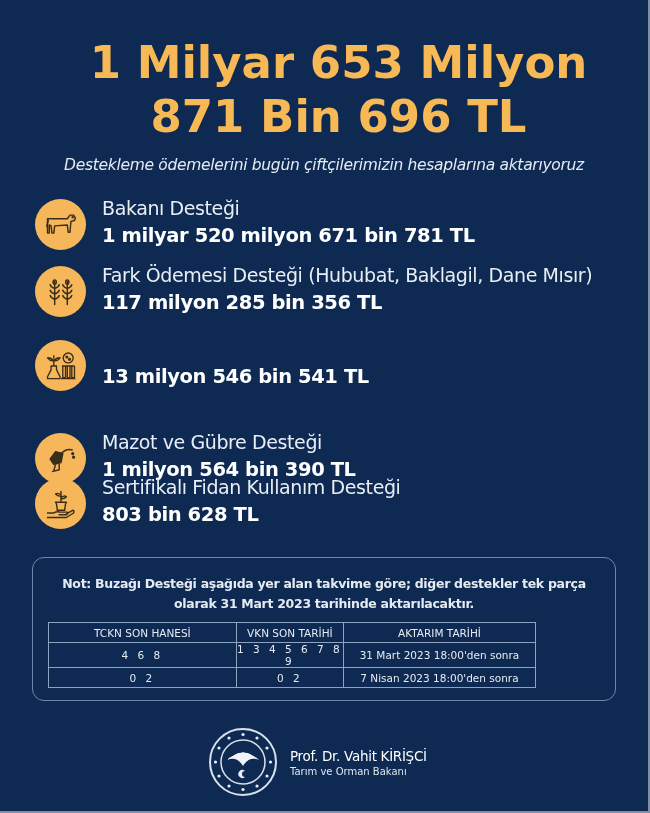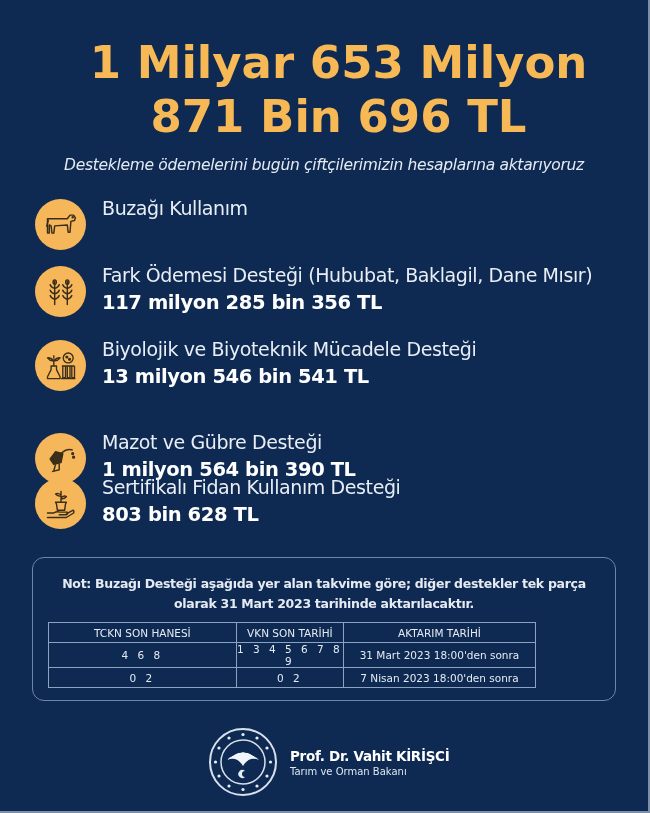--- a/index.html
+++ b/index.html
@@ -58,21 +58,21 @@
   table.sched td, table.sched th {
     border: 1px solid #8da1c0; height: 19px; padding: 0; text-align: center;
     font-weight: normal;
   }
   table.sched th { font-size: 10.5px; }
   table.sched td.spaced { letter-spacing: 3px; }
   .col1 { width: 176px; } .col2 { width: 100px; } .col3 { width: 180px; }
   .emblem { position: absolute; left: 207px; top: 726px; width: 72px; height: 72px; }
   .minister-name {
     position: absolute; left: 290px; top: 748px; color: #ffffff;
-    font-weight: bold; font-size: 13.5px; letter-spacing: -0.3px; white-space: nowrap;
+    font-weight: normal; font-size: 13.5px; letter-spacing: -0.3px; white-space: nowrap;
   }
   .minister-title {
     position: absolute; left: 290px; top: 766px; color: #dfe6f0;
     font-size: 10px; white-space: nowrap;
   }
 </style>
 </head>
 <body>
 
 <div class="frame">
@@ -84,21 +84,22 @@
   <div class="subtitle">Destekleme ödemelerini bugün çiftçilerimizin hesaplarına aktarıyoruz</div>
 
   <div class="item" style="top:195px">
     <div class="icon-circle">
       <svg viewBox="0 0 40 40" fill="none" stroke="#3a2e1a" stroke-width="1.6" stroke-linejoin="round">
         <path d="M5 13 L27 13 L30 9 L34 9 L36 12 L35 15 L31 16 L30 28 L28 28 L27 20 L13 21 L12 29 L10 29 L9 21 L7 20 L7 29 L5 29 Z"></path>
         <path d="M6 14 L4 22"></path>
         <circle cx="33" cy="11.5" r="0.6" fill="#3a2e1a"></circle>
       </svg>
     </div>
-    <div class="item-label">Buzağı Kullanım</div>
+    <div class="item-label">Bakanı Desteği</div>
+    <div class="item-amount">1 milyar 520 milyon 671  bin 781 TL</div>
   </div>
 
   <div class="item" style="top:262px">
     <div class="icon-circle">
       <svg viewBox="0 0 40 40" fill="none" stroke="#3a2e1a" stroke-width="1.6" stroke-linecap="round">
         <path d="M13 8 L13 34"></path>
         <ellipse cx="13" cy="9" rx="1.8" ry="2.5"></ellipse>
         <path d="M13 16 Q9 15 8 12 M13 16 Q17 15 18 12 M13 22 Q9 21 8 18 M13 22 Q17 21 18 18 M13 28 Q9 27 8 24 M13 28 Q17 27 18 24"></path>
         <path d="M27 8 L27 34"></path>
         <ellipse cx="27" cy="9" rx="1.8" ry="2.5"></ellipse>
@@ -113,21 +114,20 @@
     <div class="icon-circle">
       <svg viewBox="0 0 40 40" fill="none" stroke="#3a2e1a" stroke-width="1.5" stroke-linejoin="round">
         <path d="M12 20 L12 14 M12 14 Q8 10 5 11 Q8 15 12 14 M12 14 Q16 10 19 11 Q16 15 12 14 M12 12 L12 8"></path>
         <path d="M9 20 L15 20 L15 24 L19 32 L19 34 L5 34 L5 32 L9 24 Z"></path>
         <circle cx="28" cy="11" r="5.5"></circle>
         <circle cx="26.5" cy="10" r="1" fill="#3a2e1a"></circle>
         <circle cx="29.5" cy="12.5" r="1" fill="#3a2e1a"></circle>
         <path d="M21 20 L35 20 M22 20 L22 33 L25 33 L25 20 M27 20 L27 33 L30 33 L30 20 M32 20 L32 33 L35 33 L35 20 M20 34 L36 34"></path>
       </svg>
     </div>
-    <div class="item-label">Biyolojik ve Biyoteknik Mücadele Desteği</div>
     <div class="item-amount">13 milyon 546 bin 541 TL</div>
   </div>
 
   <div class="item" style="top:429px">
     <div class="icon-circle">
       <svg viewBox="0 0 40 40" fill="none" stroke="#3a2e1a" stroke-width="1.6" stroke-linejoin="round">
         <path d="M8 20 L14 12 L22 14 L20 24 L12 26 Z" fill="#3a2e1a"></path>
         <path d="M20 14 Q26 8 33 10"></path>
         <path d="M14 26 L12 33 M18 25 L18 32 L10 34"></path>
         <circle cx="33" cy="14" r="1" fill="#3a2e1a"></circle>

